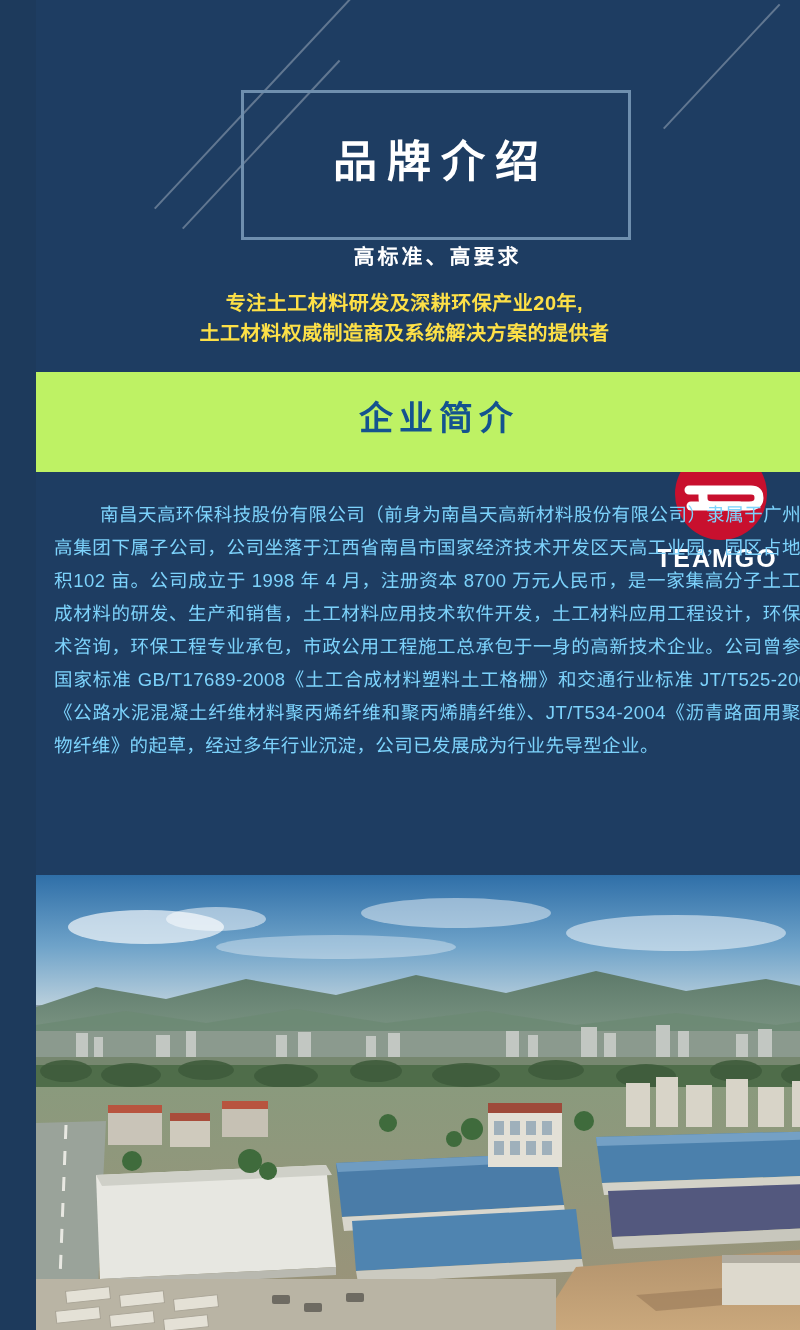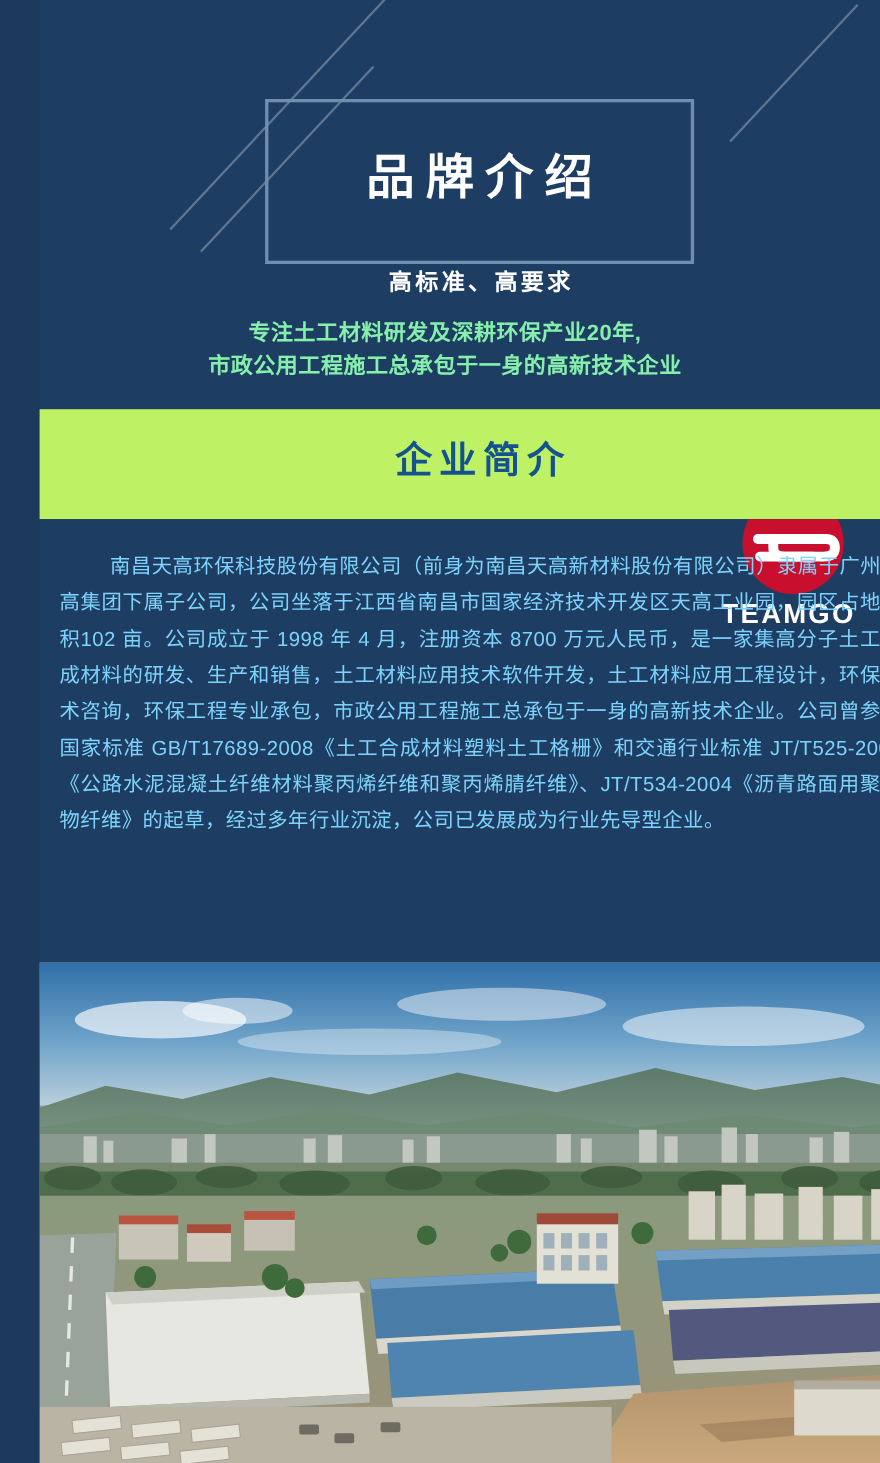--- a/index.html
+++ b/index.html
@@ -69,21 +69,21 @@
     font-weight: bold;
     letter-spacing: 3px;
     text-indent: 3px;
   }
   .hero-lines {
     position: absolute;
     left: 0;
     top: 288px;
     width: 737px;
     text-align: center;
-    color: #86efac;
+    color: #fde047;
     font-size: 20px;
     font-weight: bold;
     line-height: 30px;
     letter-spacing: 0.5px;
   }
 
   
   .white-band {
     position: relative;
     width: 800px;
@@ -164,21 +164,21 @@
     <div class="hero-diag d1"></div>
     <div class="hero-diag d2"></div>
     <div class="hero-diag d3"></div>
 
     <div class="hero-frame"></div>
 
     <div class="hero-title">品牌介绍</div>
     <div class="hero-subtitle">高标准、高要求</div>
     <div class="hero-lines">
       <div>专注土工材料研发及深耕环保产业20年,</div>
-      <div>市政公用工程施工总承包于一身的高新技术企业</div>
+      <div>土工材料权威制造商及系统解决方案的提供者</div>
     </div>
   </div>
 
   <div class="white-band">
     <div class="band-title">企业简介</div>
   </div>
 
   <div class="body-section">
 
     <div class="logo-wrap">

